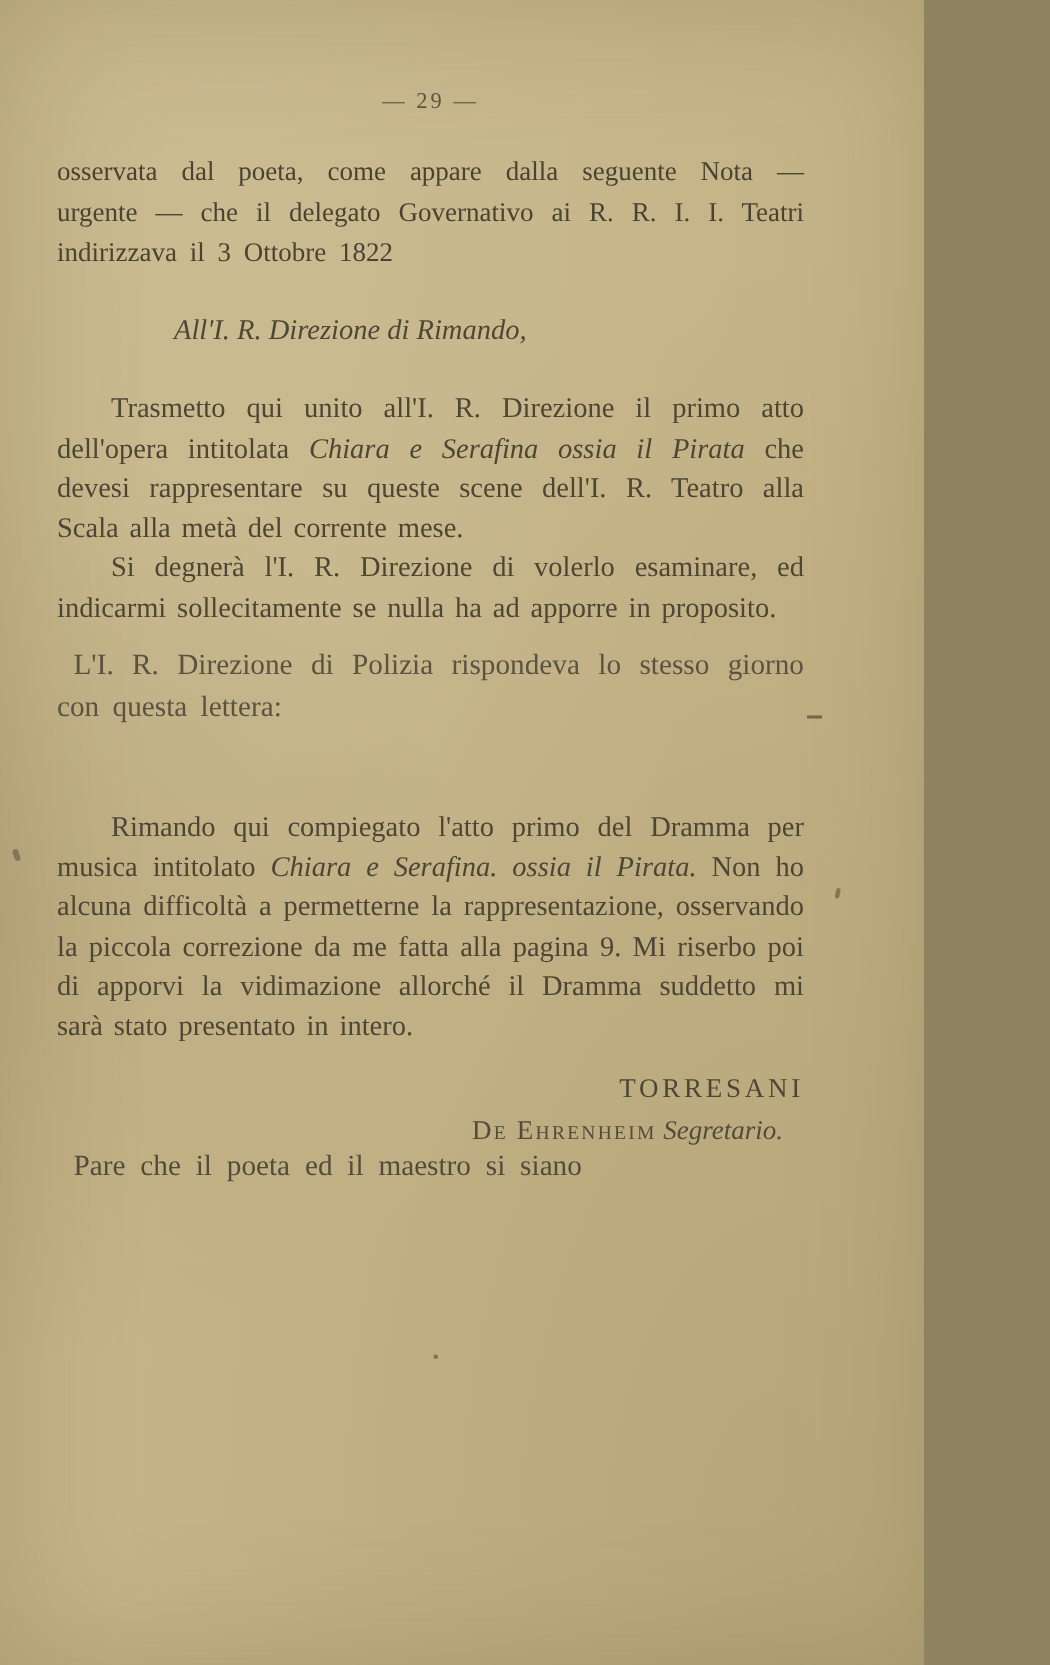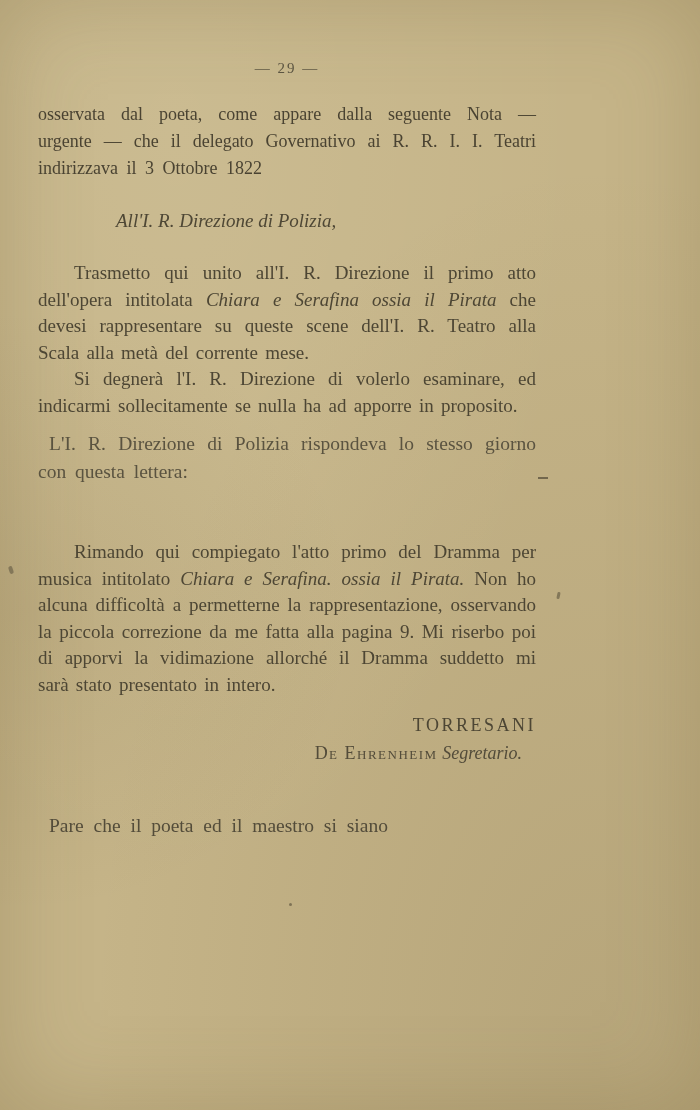--- a/index.html
+++ b/index.html
@@ -3,21 +3,21 @@
 <meta charset="utf-8">
 <style>
   html,body { margin:0; padding:0; }
   body {
     width:700px; height:1110px;
     font-family:"Liberation Serif","DejaVu Serif",serif;
     background:#8f835f;
   }
   .page {
     position:relative;
-    width:700px; height:1110px;
+    width:616px; height:1110px;
     overflow:hidden;
     color:#4b4433;
     background:
       radial-gradient(ellipse at 25% 12%, rgba(255,250,225,0.10), transparent 55%),
       radial-gradient(ellipse at 85% 95%, rgba(96,78,40,0.14), transparent 60%),
       radial-gradient(ellipse at 3% 55%, rgba(96,78,40,0.10), transparent 35%),
       #c5b488;
     box-shadow: inset 0 0 90px rgba(110,92,52,0.28);
   }
   .content {
@@ -77,21 +77,20 @@
     text-align:right;
     padding-right:14px;
     font-size:18px;
     color:#534c3a;
   }
   .sc {
     font-variant:small-caps;
     letter-spacing:1.5px;
   }
   .closing {
-    margin-top:48px;
     font-size:19.5px;
     line-height:27px;
     word-spacing:5px;
     color:#534c3a;
   }
   
   .artifact { position:absolute; background:rgba(72,65,48,0.65); }
   .a-dash   { left:538px; top:477px; width:10px; height:2px; }
   .a-tick   { left:557px; top:592px; width:3px;  height:7px; border-radius:2px; transform:rotate(12deg); background:rgba(72,65,48,0.5); }
   .a-comma  { left:9px;   top:566px; width:4px;  height:8px; border-radius:2px; transform:rotate(-18deg); background:rgba(72,65,48,0.45); }
@@ -100,21 +99,21 @@
 </head>
 <body>
 
 <div class="page">
   <div class="content">
 
     <div class="pagenum">— 29 —</div>
 
     <p class="intro">osservata dal poeta, come appare dalla seguente Nota — urgente — che il delegato Governativo ai R. R. I. I. Teatri indirizzava il 3 Ottobre 1822</p>
 
-    <p class="salutation">All'I. R. Direzione di Polizia,</p>
+    <p class="salutation">All'I. R. Direzione di Rimando,</p>
 
     <p class="letter indent first-letter"><span>Trasmetto qui unito all'I. R. Direzione il primo atto dell'opera intitolata </span><span class="it">Chiara e Serafina ossia il Pirata</span><span> che devesi rappresentare su queste scene dell'I. R. Teatro alla Scala alla metà del corrente mese.</span></p>
 
     <p class="letter indent">Si degnerà l'I. R. Direzione di volerlo esaminare, ed indicarmi sollecitamente se nulla ha ad apporre in proposito.</p>
 
     <p class="narration indent-sm">L'I. R. Direzione di Polizia rispondeva lo stesso giorno con questa lettera:</p>
 
     <p class="letter indent letter2"><span>Rimando qui compiegato l'atto primo del Dramma per musica intitolato </span><span class="it">Chiara e Serafina. ossia il Pirata.</span><span> Non ho alcuna difficoltà a permetterne la rappresentazione, osservando la piccola correzione da me fatta alla pagina 9. Mi riserbo poi di apporvi la vidimazione allorché il Dramma suddetto mi sarà stato presentato in intero.</span></p>
 
     <div class="sig-name">TORRESANI</div>

